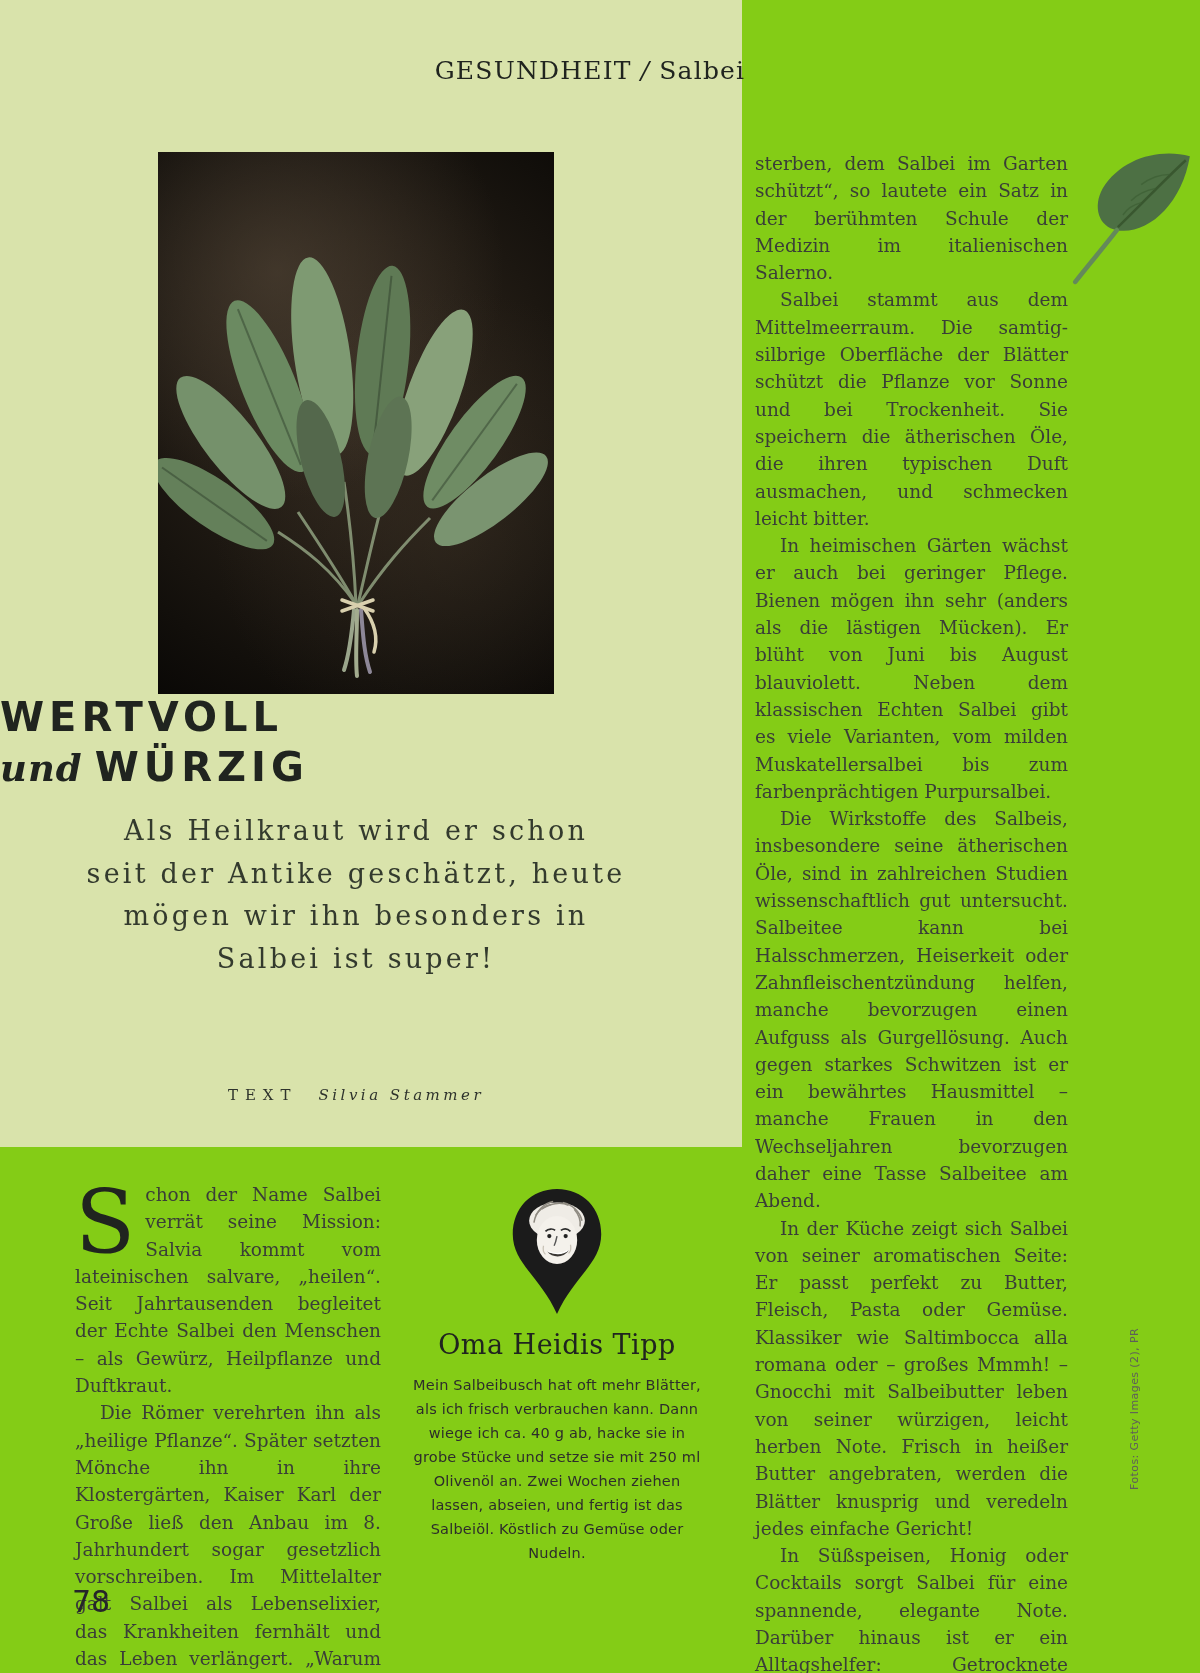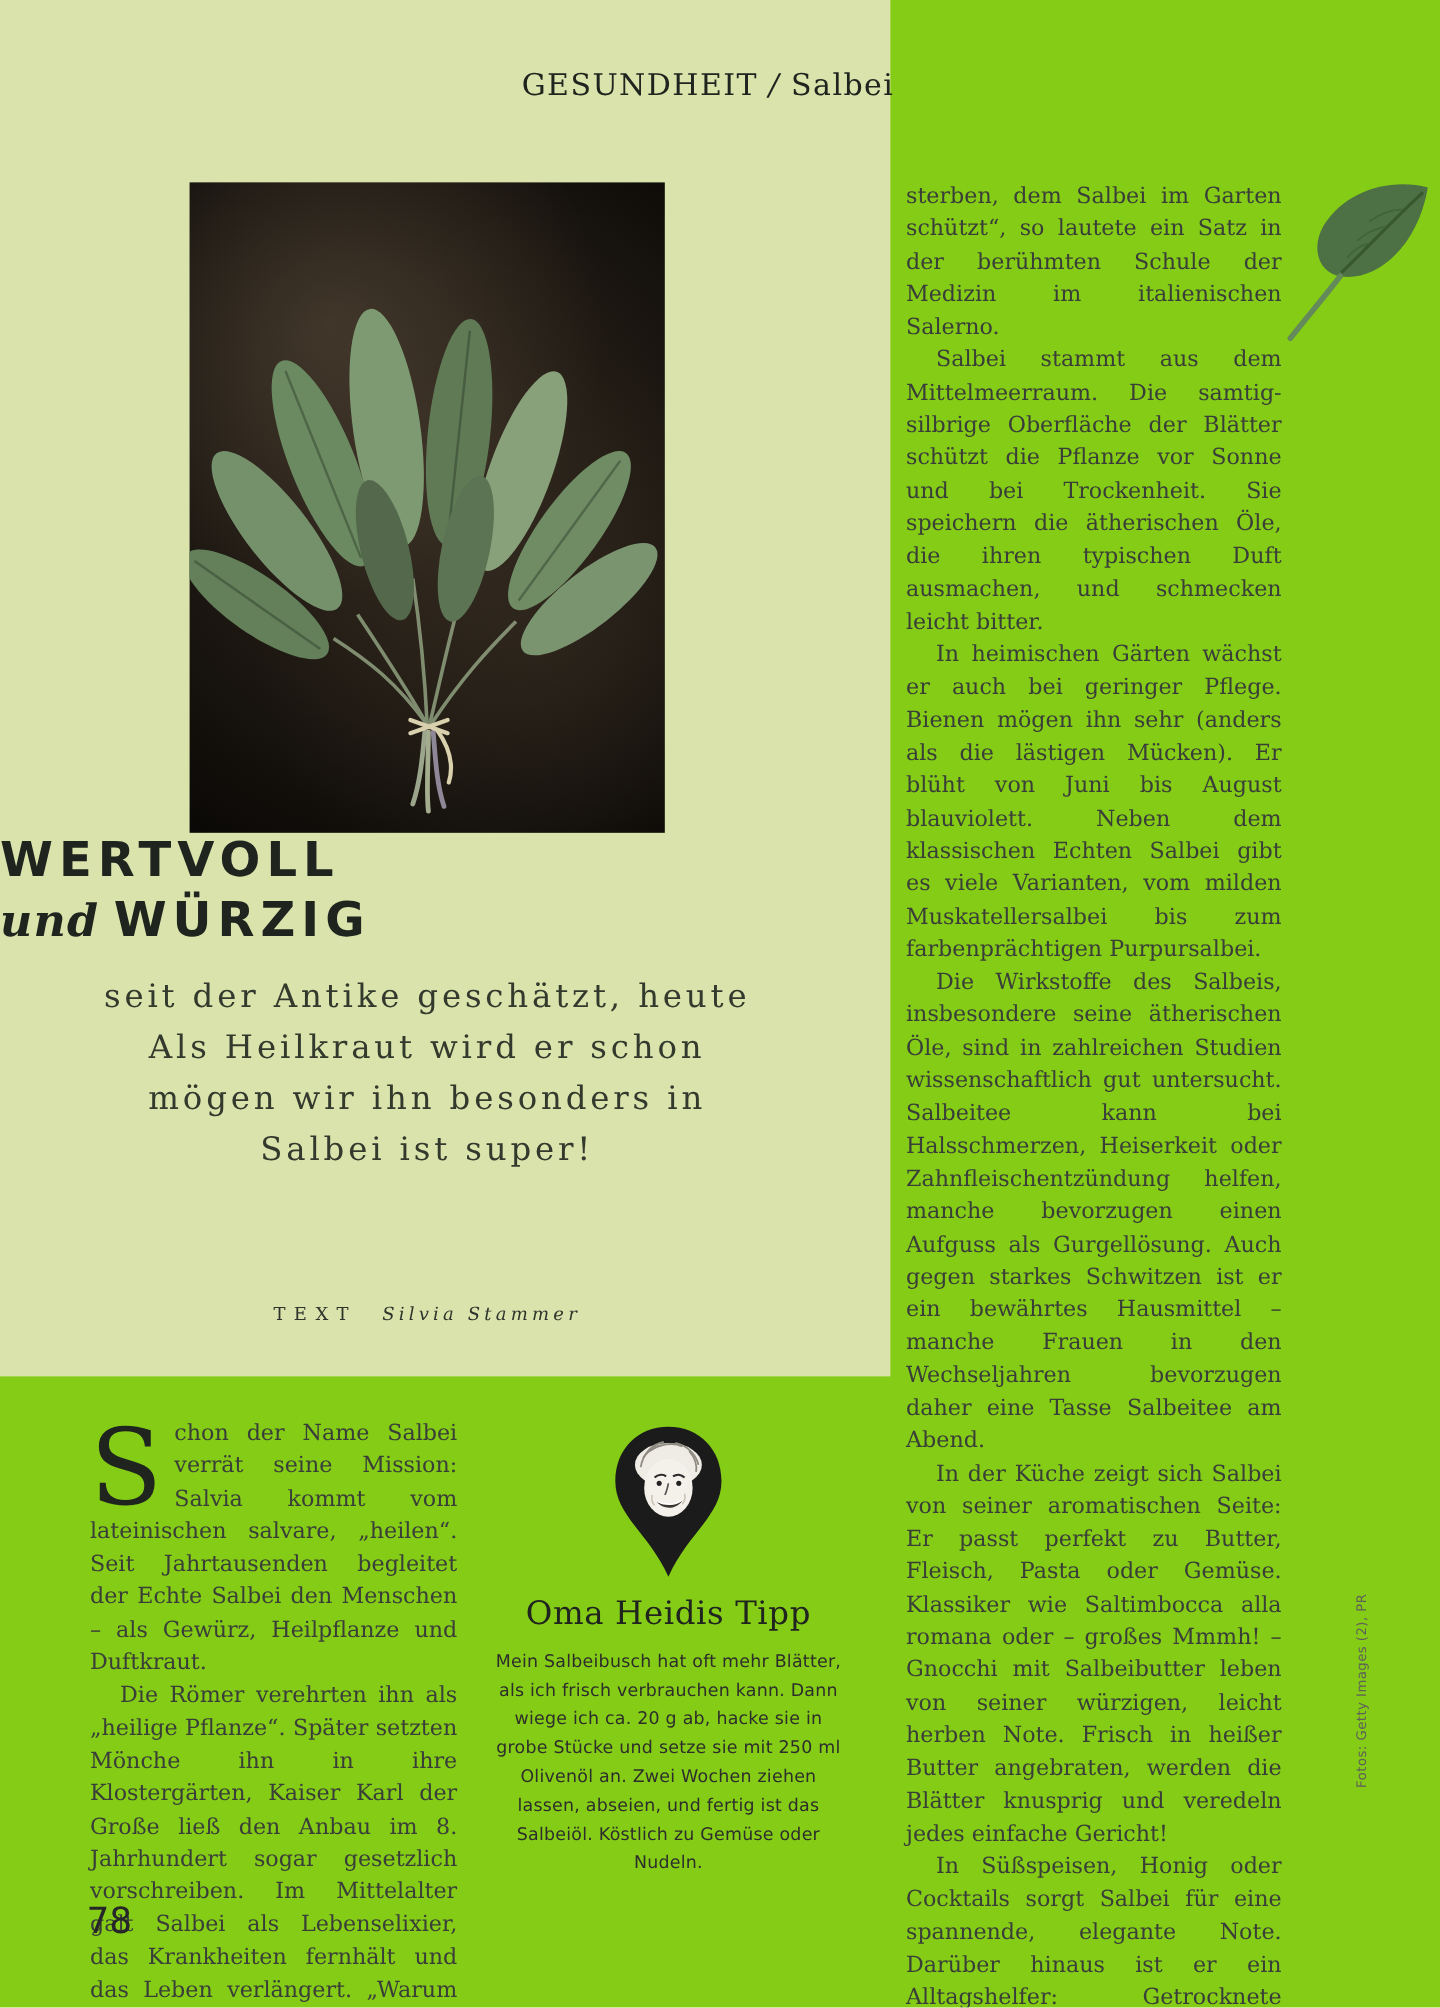--- a/index.html
+++ b/index.html
@@ -128,22 +128,22 @@
       </g>
     </svg>
   </div>
 
   <div class="title">
     <div class="w">WERTVOLL</div>
     <div><span class="conj">und</span><span class="w">WÜRZIG</span></div>
   </div>
 
   <div class="standfirst">
+    <div>Als Heilkraut wird er schon</div>
     <div>seit der Antike geschätzt, heute</div>
-    <div>Als Heilkraut wird er schon</div>
     <div>mögen wir ihn besonders in</div>
     <div>Salbei ist super!</div>
   </div>
 
   <div class="byline">
     <span class="label">TEXT</span><span class="name">Silvia Stammer</span>
   </div>
 
   <div class="col left-col">
     <p><span class="dropcap">S</span><span>chon der Name Salbei verrät seine Mission: Salvia kommt vom lateinischen salvare, „heilen“. Seit Jahrtausenden begleitet der Echte Salbei den Menschen – als Gewürz, Heilpflanze und Duftkraut.</span></p>
@@ -166,21 +166,21 @@
       <path d="M56,46 C59,44 63,44 66,47" stroke="#2b2b2b" stroke-width="1.8" fill="none"></path>
       <circle cx="44" cy="52" r="2.2" fill="#222222"></circle>
       <circle cx="61" cy="52" r="2.2" fill="#222222"></circle>
       <path d="M52,52 C51,57 50,60 49,62" stroke="#555555" stroke-width="1.5" fill="none"></path>
       <path d="M42,68 C47,75 59,75 64,67 C58,71 47,71 42,68 Z" fill="#3a3733"></path>
       <path d="M43,68 C49,71 58,71 63,67" stroke="#ffffff" stroke-width="1.4" fill="none"></path>
       <path d="M38,62 C37,66 38,69 40,71" stroke="#c9c2b6" stroke-width="1.3" fill="none"></path>
       <path d="M66,61 C67,65 66,68 64,70" stroke="#c9c2b6" stroke-width="1.3" fill="none"></path>
     </svg>
     <div class="tip-heading">Oma Heidis Tipp</div>
-    <div class="tip-body">Mein Salbeibusch hat oft mehr Blätter, als ich frisch verbrauchen kann. Dann wiege ich ca. 20 g ab, hacke sie in grobe Stücke und setze sie mit 250 ml Olivenöl an. Zwei Wochen ziehen lassen, abseien, und fertig ist das Salbeiöl. Köstlich zu Gemüse oder Nudeln.</div>
+    <div class="tip-body">Mein Salbeibusch hat oft mehr Blätter, als ich frisch verbrauchen kann. Dann wiege ich ca. 40 g ab, hacke sie in grobe Stücke und setze sie mit 250 ml Olivenöl an. Zwei Wochen ziehen lassen, abseien, und fertig ist das Salbeiöl. Köstlich zu Gemüse oder Nudeln.</div>
   </div>
 
   <div class="col right-col">
     <p>sterben, dem Salbei im Garten schützt“, so lautete ein Satz in der berühmten Schule der Medizin im italienischen Salerno.</p>
     <p class="indent">Salbei stammt aus dem Mittelmeerraum. Die samtig-silbrige Oberfläche der Blätter schützt die Pflanze vor Sonne und bei Trockenheit. Sie speichern die ätherischen Öle, die ihren typischen Duft ausmachen, und schmecken leicht bitter.</p>
     <p class="indent">In heimischen Gärten wächst er auch bei geringer Pflege. Bienen mögen ihn sehr (anders als die lästigen Mücken). Er blüht von Juni bis August blauviolett. Neben dem klassischen Echten Salbei gibt es viele Varianten, vom milden Muskatellersalbei bis zum farbenprächtigen Purpursalbei.</p>
     <p class="indent">Die Wirkstoffe des Salbeis, insbesondere seine ätherischen Öle, sind in zahlreichen Studien wissenschaftlich gut untersucht. Salbeitee kann bei Halsschmerzen, Heiserkeit oder Zahnfleischentzündung helfen, manche bevorzugen einen Aufguss als Gurgellösung. Auch gegen starkes Schwitzen ist er ein bewährtes Hausmittel – manche Frauen in den Wechseljahren bevorzugen daher eine Tasse Salbeitee am Abend.</p>
     <p class="indent">In der Küche zeigt sich Salbei von seiner aromatischen Seite: Er passt perfekt zu Butter, Fleisch, Pasta oder Gemüse. Klassiker wie Saltimbocca alla romana oder – großes Mmmh! – Gnocchi mit Salbeibutter leben von seiner würzigen, leicht herben Note. Frisch in heißer Butter angebraten, werden die Blätter knusprig und veredeln jedes einfache Gericht!</p>
     <p class="indent endwrap"><span>In Süßspeisen, Honig oder Cocktails sorgt Salbei für eine spannende, elegante Note. Darüber hinaus ist er ein Alltagshelfer: Getrocknete Blätter im Schrank vertreiben Motten, ätherisches Salbeiöl kann für Entspannung sorgen. Kein Wunder, dass Salbei seit Jahrhunderten als Symbol der Weisheit gilt – ein Kraut, das den Körper stärkt, den Geist belebt und jeden Tag ein bisschen mediterraner macht.</span></p>
   </div>

